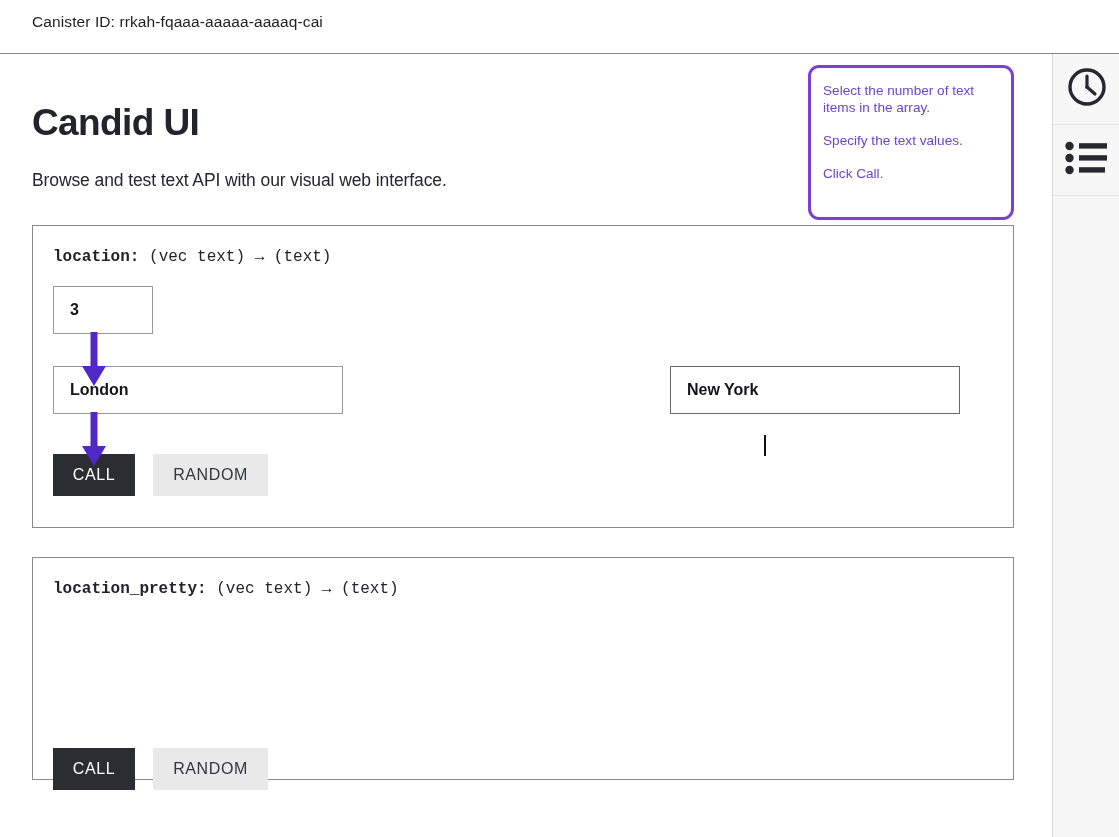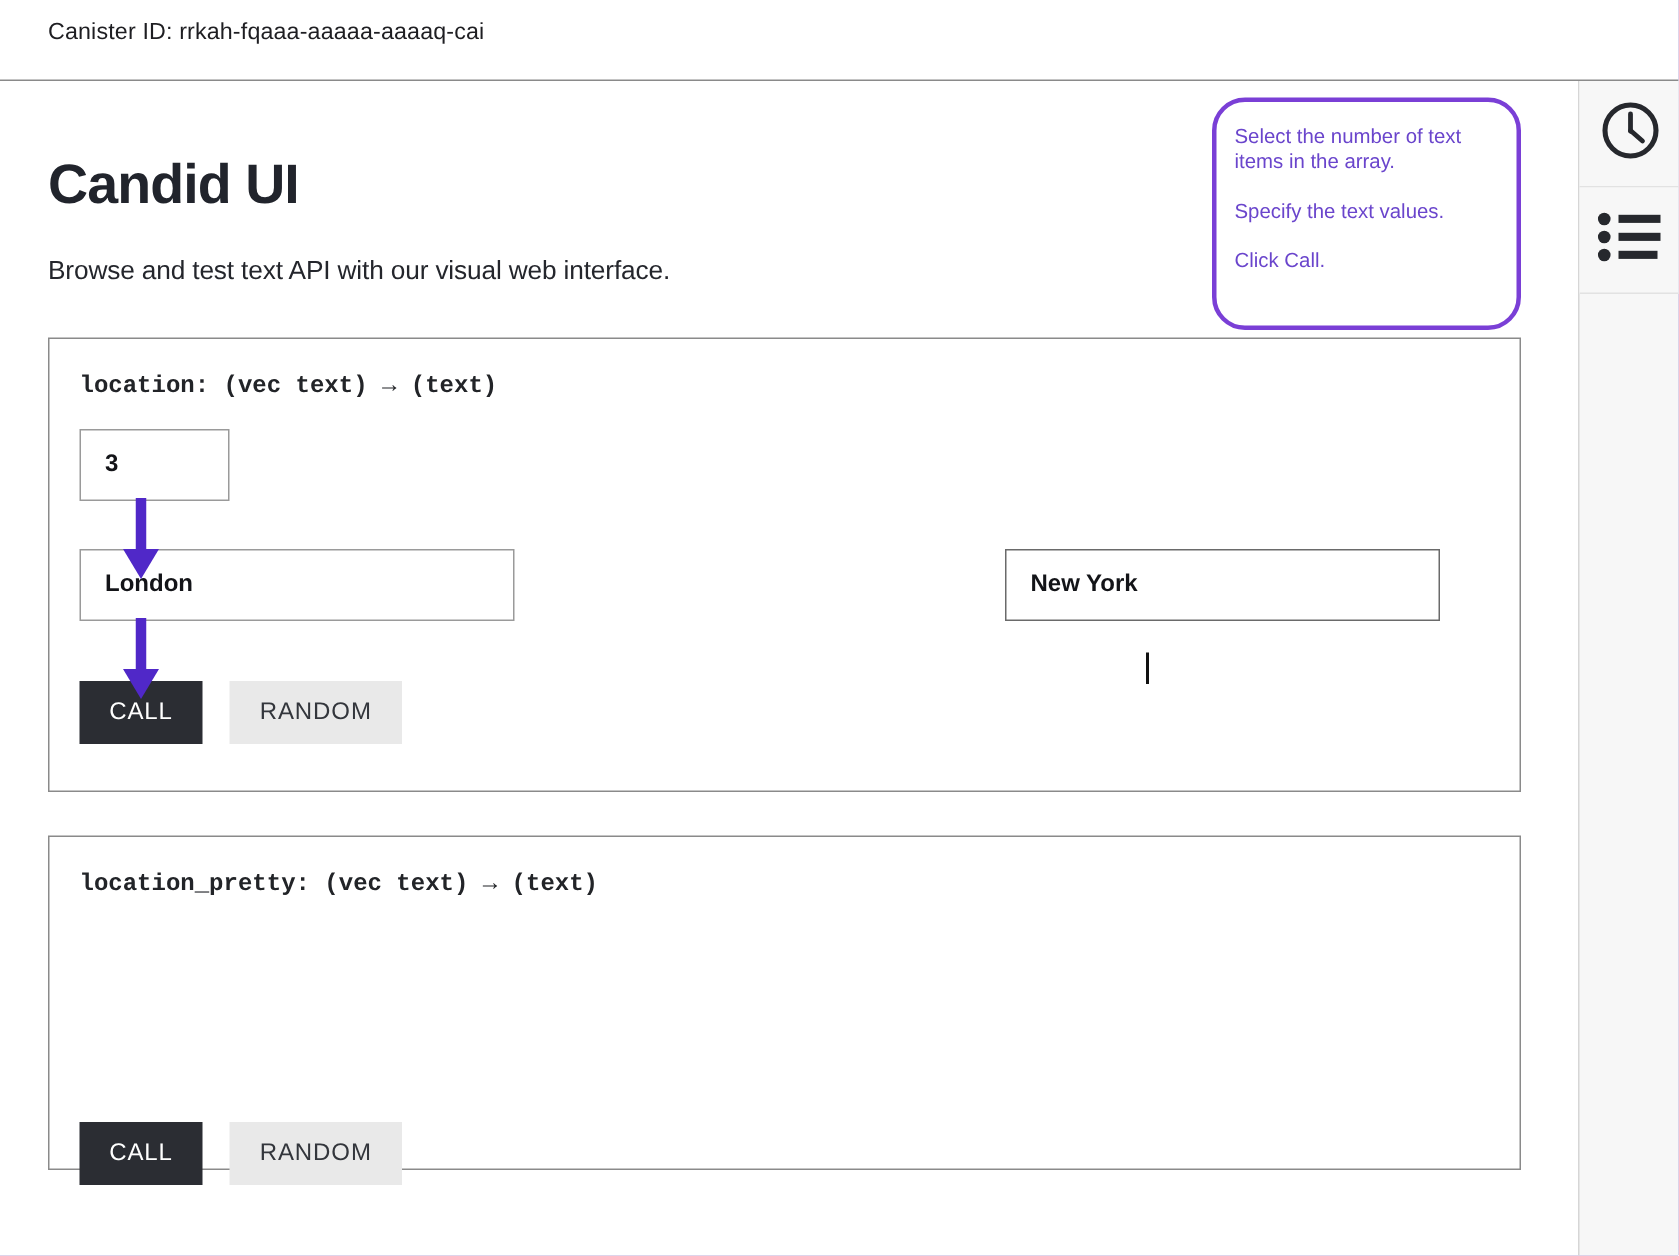--- a/index.html
+++ b/index.html
@@ -44,21 +44,21 @@
     position: absolute; left: 32px; top: 116px;
     font-size: 17.5px; color: #24262c;
     letter-spacing: -0.1px;
   }
 
   
   .callout {
     position: absolute; left: 808px; top: 11px;
     width: 206px; height: 155px;
     border: 3px solid #7a3fd6;
-    border-radius: 22px;
+    border-radius: 11px;
     background: #ffffff;
     padding: 14px 13px 0 12px;
   }
   .callout p {
     margin: 0 0 16px 0;
     font-size: 13.6px;
     line-height: 17px;
     color: #6a45cc;
   }
   .callout p:last-child { margin-bottom: 0; }
@@ -73,21 +73,21 @@
   #card-location { top: 171px; height: 303px; }
   #card-location-pretty { top: 503px; height: 223px; }
 
   .signature {
     position: absolute; left: 20px; top: 22px;
     font-family: "Liberation Mono", "DejaVu Sans Mono", monospace;
     font-size: 16px; color: #222428;
     white-space: nowrap;
   }
   .signature .mname { font-weight: 700; }
-  .signature .mtype { font-weight: 700; }
+  .signature .mtype { font-weight: 400; }
 
   
   .tinput {
     position: absolute;
     border: 1px solid #9a9a9a;
     background: #ffffff;
     font-family: "Liberation Sans", sans-serif;
     font-size: 16px;
     font-weight: 700;
     color: #131418;

